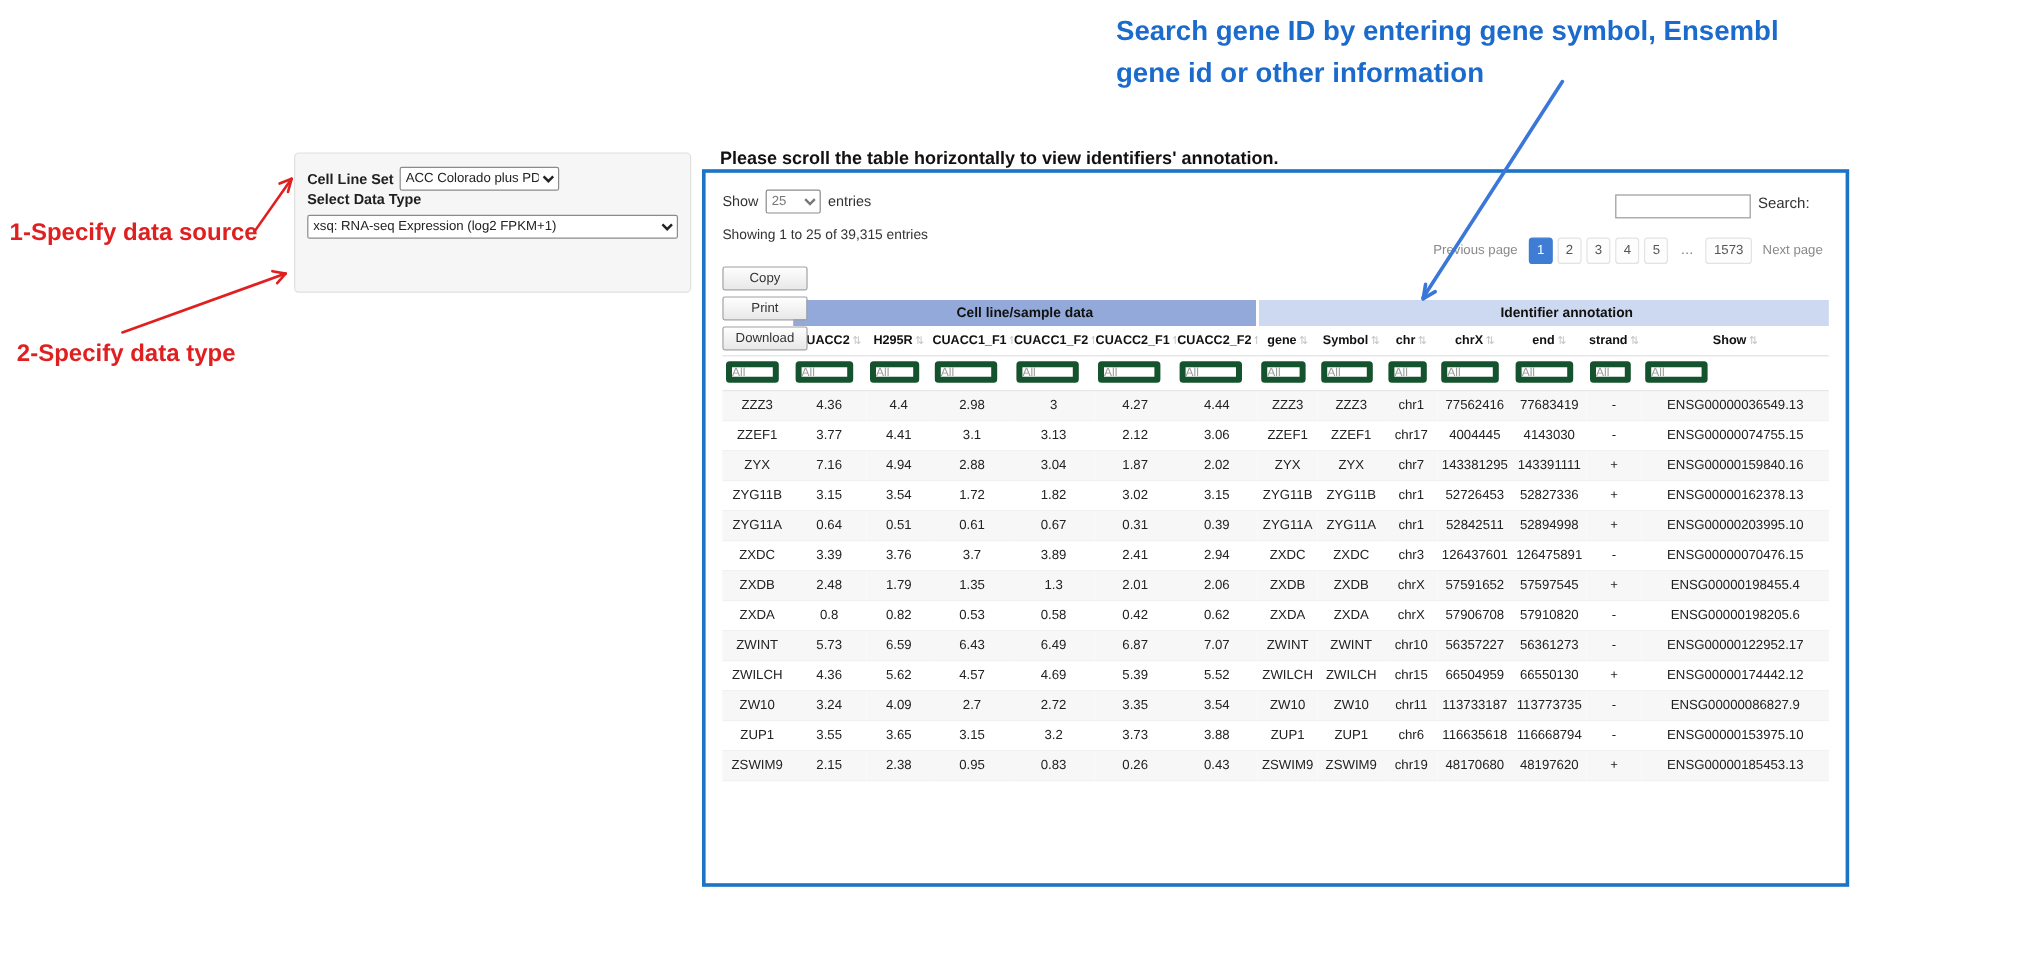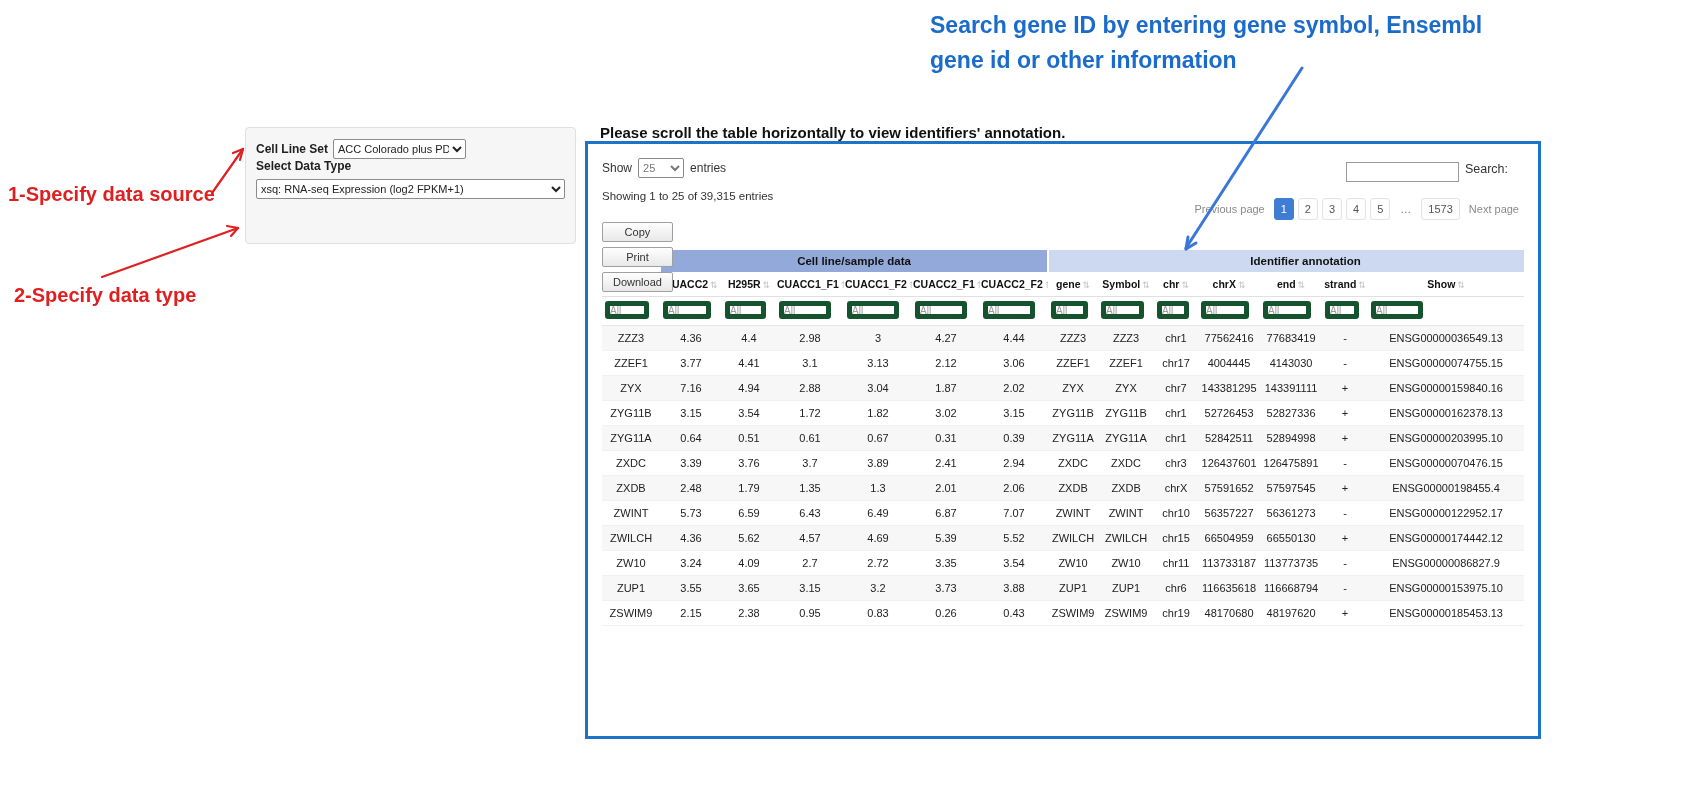--- a/index.html
+++ b/index.html
@@ -287,20 +287,36 @@
             <td>2.06</td>
             <td>ZXDB</td>
             <td>ZXDB</td>
             <td>chrX</td>
             <td>57591652</td>
             <td>57597545</td>
             <td>+</td>
             <td>ENSG00000198455.4</td>
           </tr>
           <tr>
+            <td>ZXDA</td>
+            <td>0.8</td>
+            <td>0.82</td>
+            <td>0.53</td>
+            <td>0.58</td>
+            <td>0.42</td>
+            <td>0.62</td>
+            <td>ZXDA</td>
+            <td>ZXDA</td>
+            <td>chrX</td>
+            <td>57906708</td>
+            <td>57910820</td>
+            <td>-</td>
+            <td>ENSG00000198205.6</td>
+          </tr>
+          <tr>
             <td>ZWINT</td>
             <td>5.73</td>
             <td>6.59</td>
             <td>6.43</td>
             <td>6.49</td>
             <td>6.87</td>
             <td>7.07</td>
             <td>ZWINT</td>
             <td>ZWINT</td>
             <td>chr10</td>

